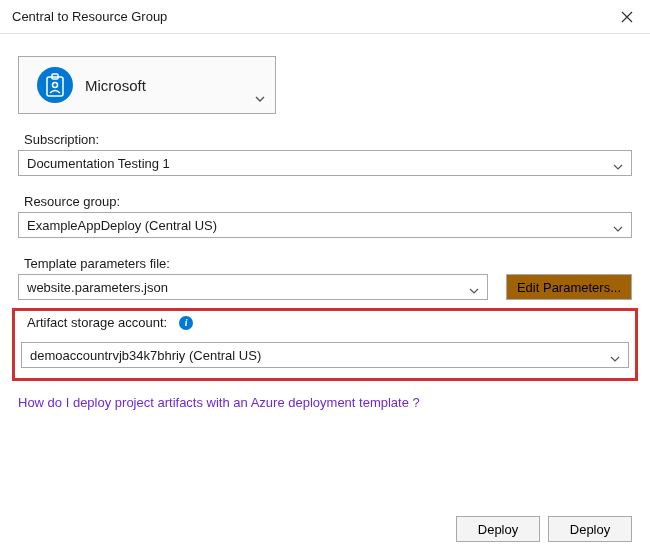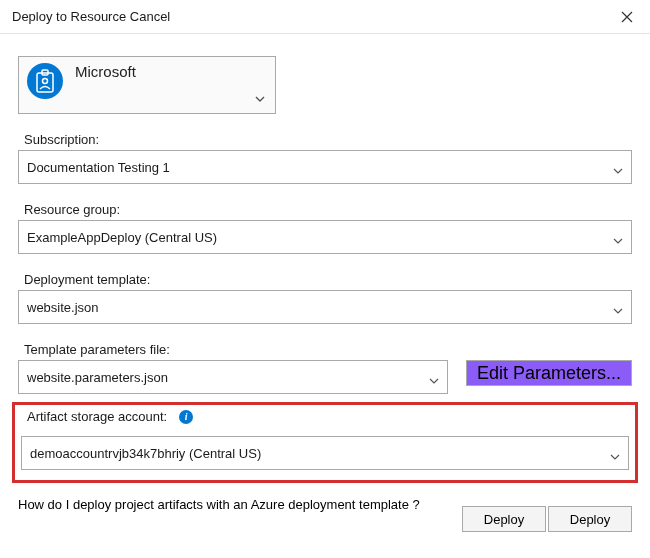--- a/index.html
+++ b/index.html
@@ -29,21 +29,22 @@
     }
     .content {
       padding: 22px 18px 14px 18px;
     }
     .account-box {
       width: 258px;
       height: 58px;
       border: 1px solid #a9a9a9;
       background: #fafafa;
       display: flex;
-      padding: 6px 8px;
+      align-items: center;
+      padding: 6px 18px;
       cursor: pointer;
       position: relative;
     }
     .account-icon {
       width: 36px; height: 36px;
       border-radius: 50%;
       background: #0078d4;
       display: flex; align-items: center; justify-content: center;
       margin-right: 12px;
       flex-shrink: 0;
@@ -53,21 +54,21 @@
       position: absolute;
       right: 10px;
       bottom: 8px;
     }
     .field {
       margin-top: 18px;
     }
     .label { font-size: 13px; margin-bottom: 3px; margin-left: 6px; }
     .combo {
       width: 100%;
-      height: 34px;
+      height: 26px;
       border: 1px solid #a9a9a9;
       background: #fff;
       display: flex;
       align-items: center;
       justify-content: space-between;
       padding: 12px 8px;
       cursor: pointer;
     }
     .chev {
       width: 10px; height: 10px;
@@ -75,24 +76,24 @@
     }
     .row-with-btn {
       display: flex;
       gap: 18px;
       align-items: stretch;
     }
     .row-with-btn .combo { flex: 1; }
     .side-btn {
       height: 26px;
       border: 1px solid #a9a9a9;
-      background: #8b5cf6;
+      background: #a16207;
       padding: 0 10px;
       font-family: inherit;
-      font-size: 18px;
+      font-size: 13px;
       cursor: pointer;
       white-space: nowrap;
     }
     .highlight-box {
       border: 3px solid #d22f2f;
       padding: 4px 6px 10px 6px;
       margin-top: 8px;
       margin-left: -6px;
       margin-right: -6px;
     }
@@ -104,49 +105,49 @@
       color: #fff;
       font-size: 10px;
       font-weight: bold;
       display: inline-flex;
       align-items: center;
       justify-content: center;
       font-style: italic;
       font-family: Georgia, serif;
     }
     .help-link {
-      color: #000000;
+      color: #6d28d9;
       font-size: 13px;
       margin-top: 14px;
       display: inline-block;
       cursor: pointer;
     }
     .buttons {
       position: absolute;
-      bottom: 26px;
+      bottom: 16px;
       right: 18px;
       display: flex;
-      gap: 2px;
+      gap: 8px;
     }
     .btn {
       height: 26px;
       min-width: 84px;
       border: 1px solid #a9a9a9;
       background: #f4f4f4;
       font-family: inherit;
       font-size: 13px;
       cursor: pointer;
       padding: 0 16px;
     }
   </style>
 </head>
 <body>
 
 <div class="titlebar">
-  <span class="title">Deploy to Resource Cancel</span>
+  <span class="title">Central to Resource Group</span>
   <div class="close">
     <svg width="12" height="12" viewBox="0 0 12 12">
         <path d="M1 1 L11 11 M11 1 L1 11" stroke="#333" stroke-width="1.2" fill="none"></path>
       </svg>
   </div>
 </div>
 
 <div class="content">
 
   <div class="account-box">
@@ -179,29 +180,20 @@
   <div class="field">
     <div class="label">Resource group:</div>
     <div class="combo">
       <span>ExampleAppDeploy (Central US)</span>
       <span class="chev"><svg width="10" height="6" viewBox="0 0 10 6">
             <path d="M1 1 L5 5 L9 1" stroke="#555" stroke-width="1.2" fill="none"></path>
           </svg></span>
     </div>
   </div>
 
-  <div class="field">
-    <div class="label">Deployment template:</div>
-    <div class="combo">
-      <span>website.json</span>
-      <span class="chev"><svg width="10" height="6" viewBox="0 0 10 6">
-            <path d="M1 1 L5 5 L9 1" stroke="#555" stroke-width="1.2" fill="none"></path>
-          </svg></span>
-    </div>
-  </div>
 
   <div class="field">
     <div class="label">Template parameters file:</div>
     <div class="row-with-btn">
       <div class="combo">
         <span>website.parameters.json</span>
         <span class="chev"><svg width="10" height="6" viewBox="0 0 10 6">
               <path d="M1 1 L5 5 L9 1" stroke="#555" stroke-width="1.2" fill="none"></path>
             </svg></span>
       </div>

